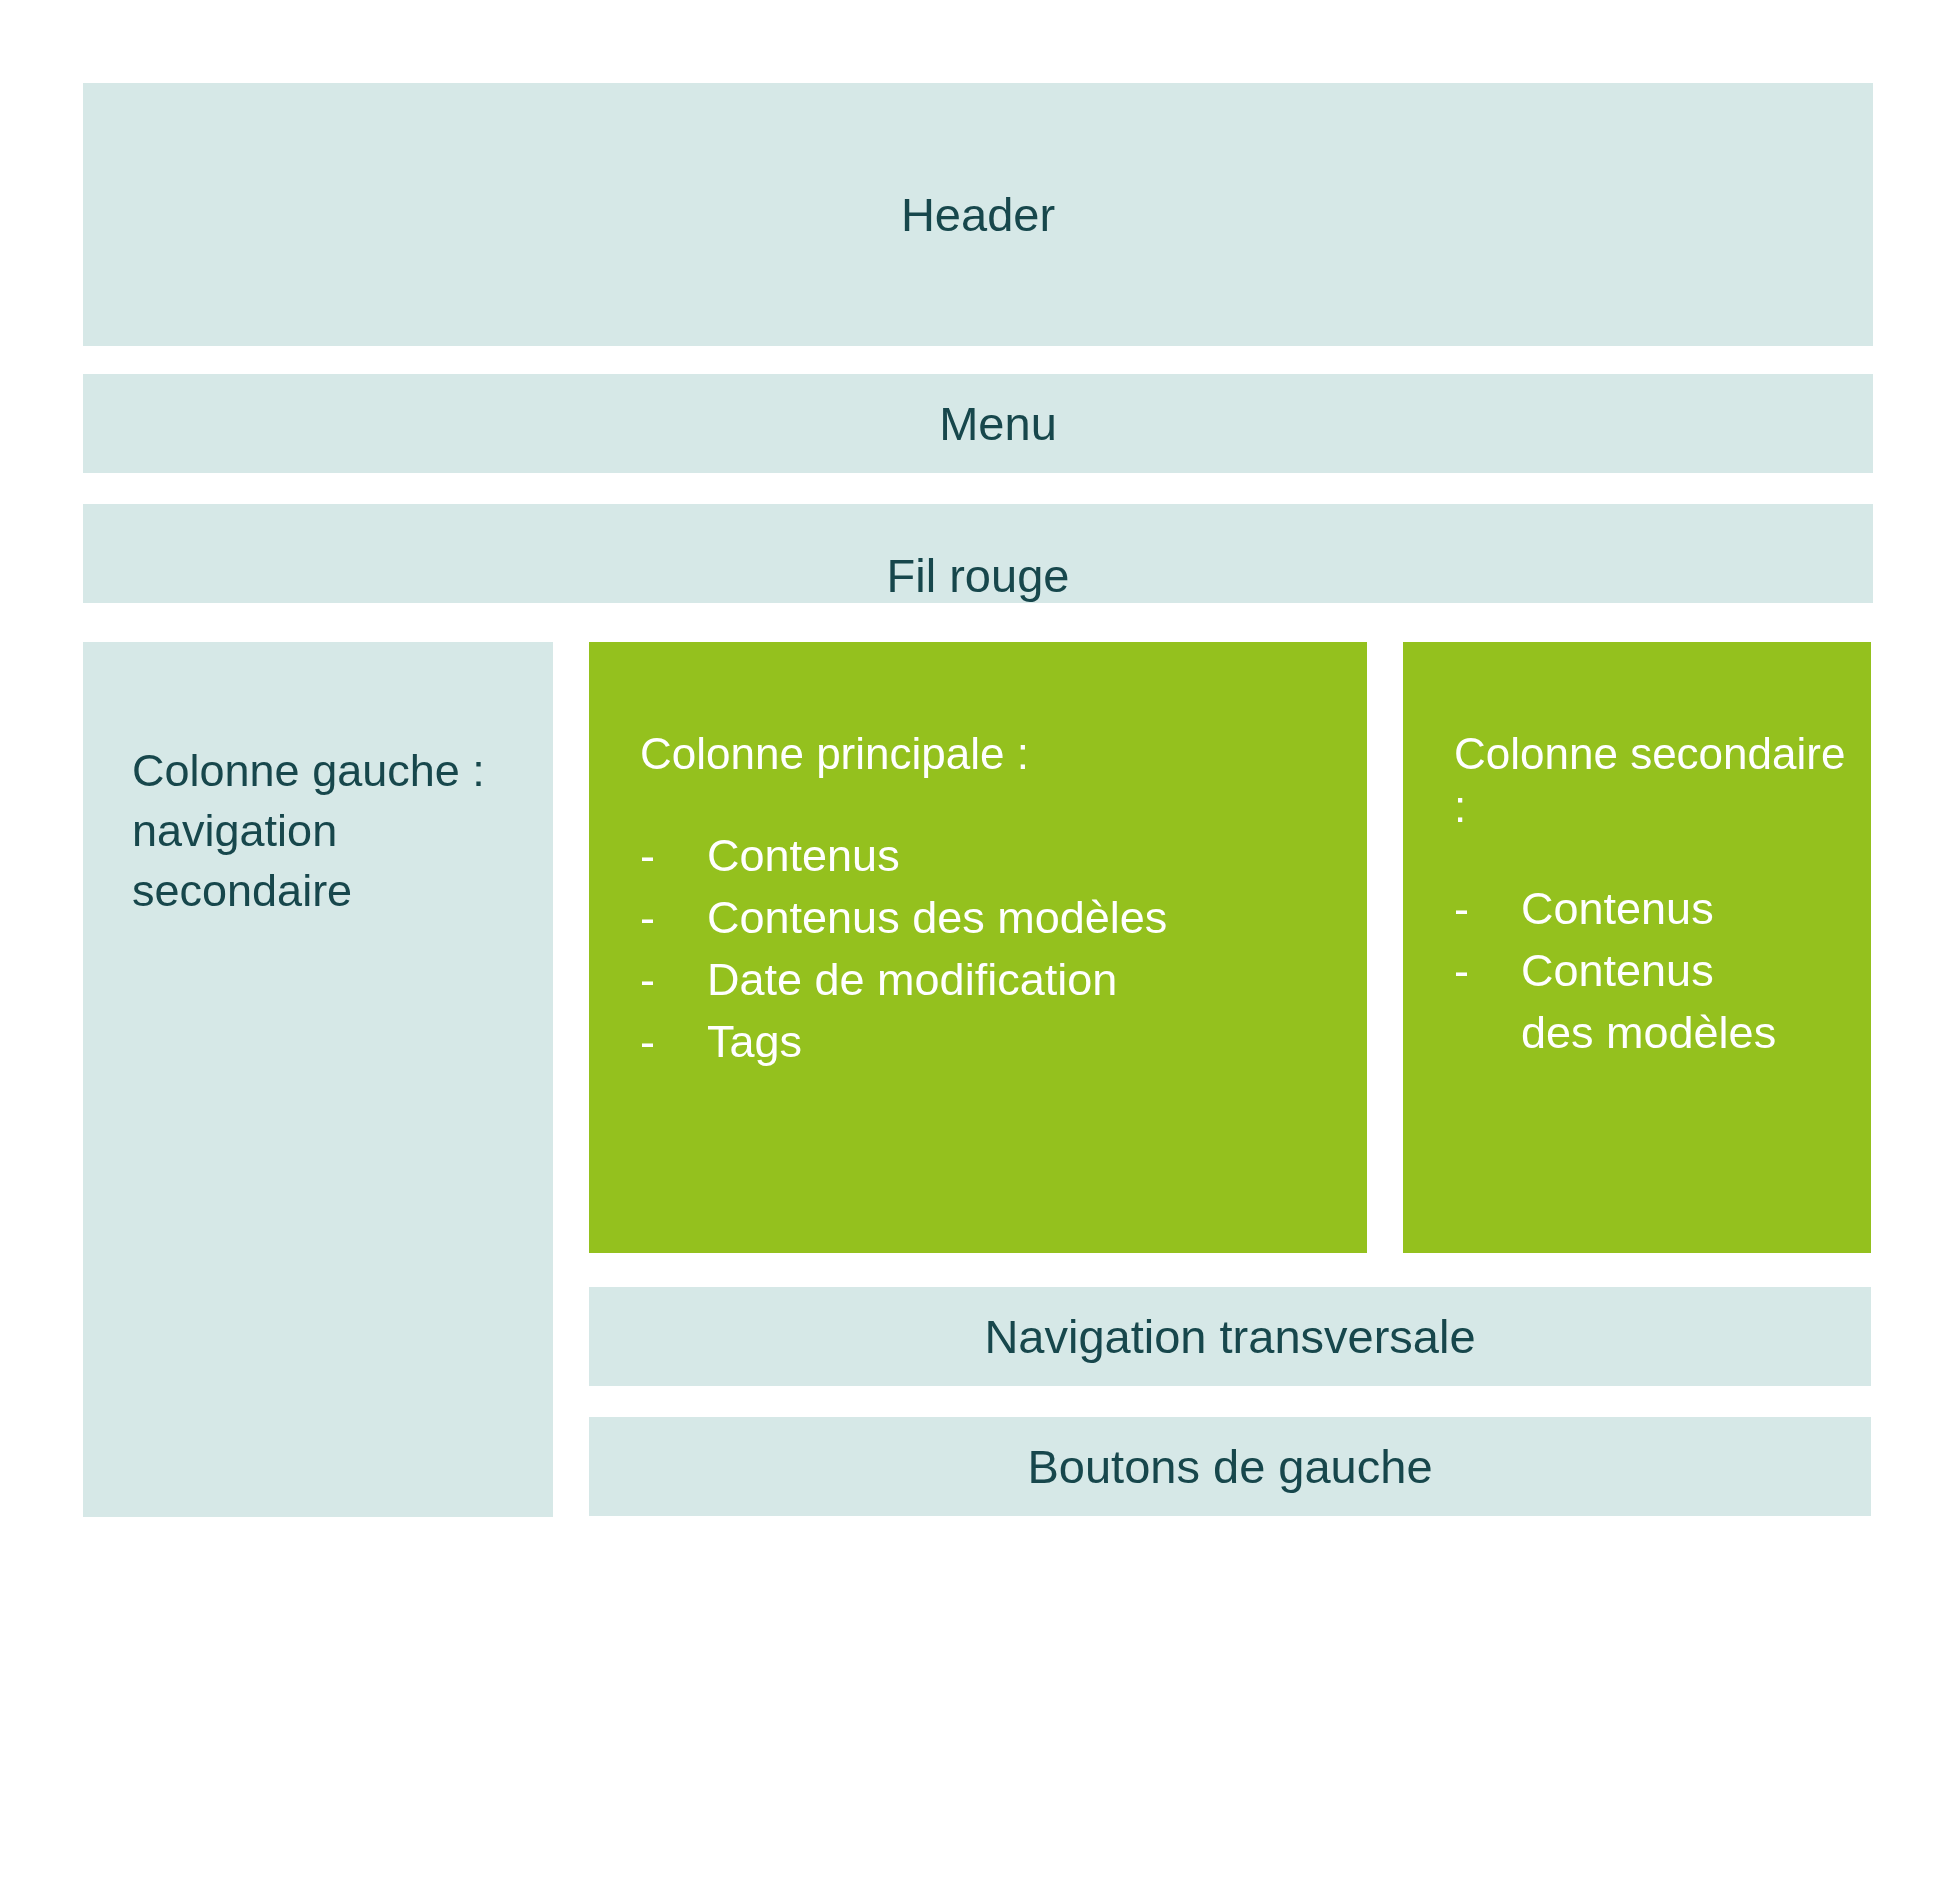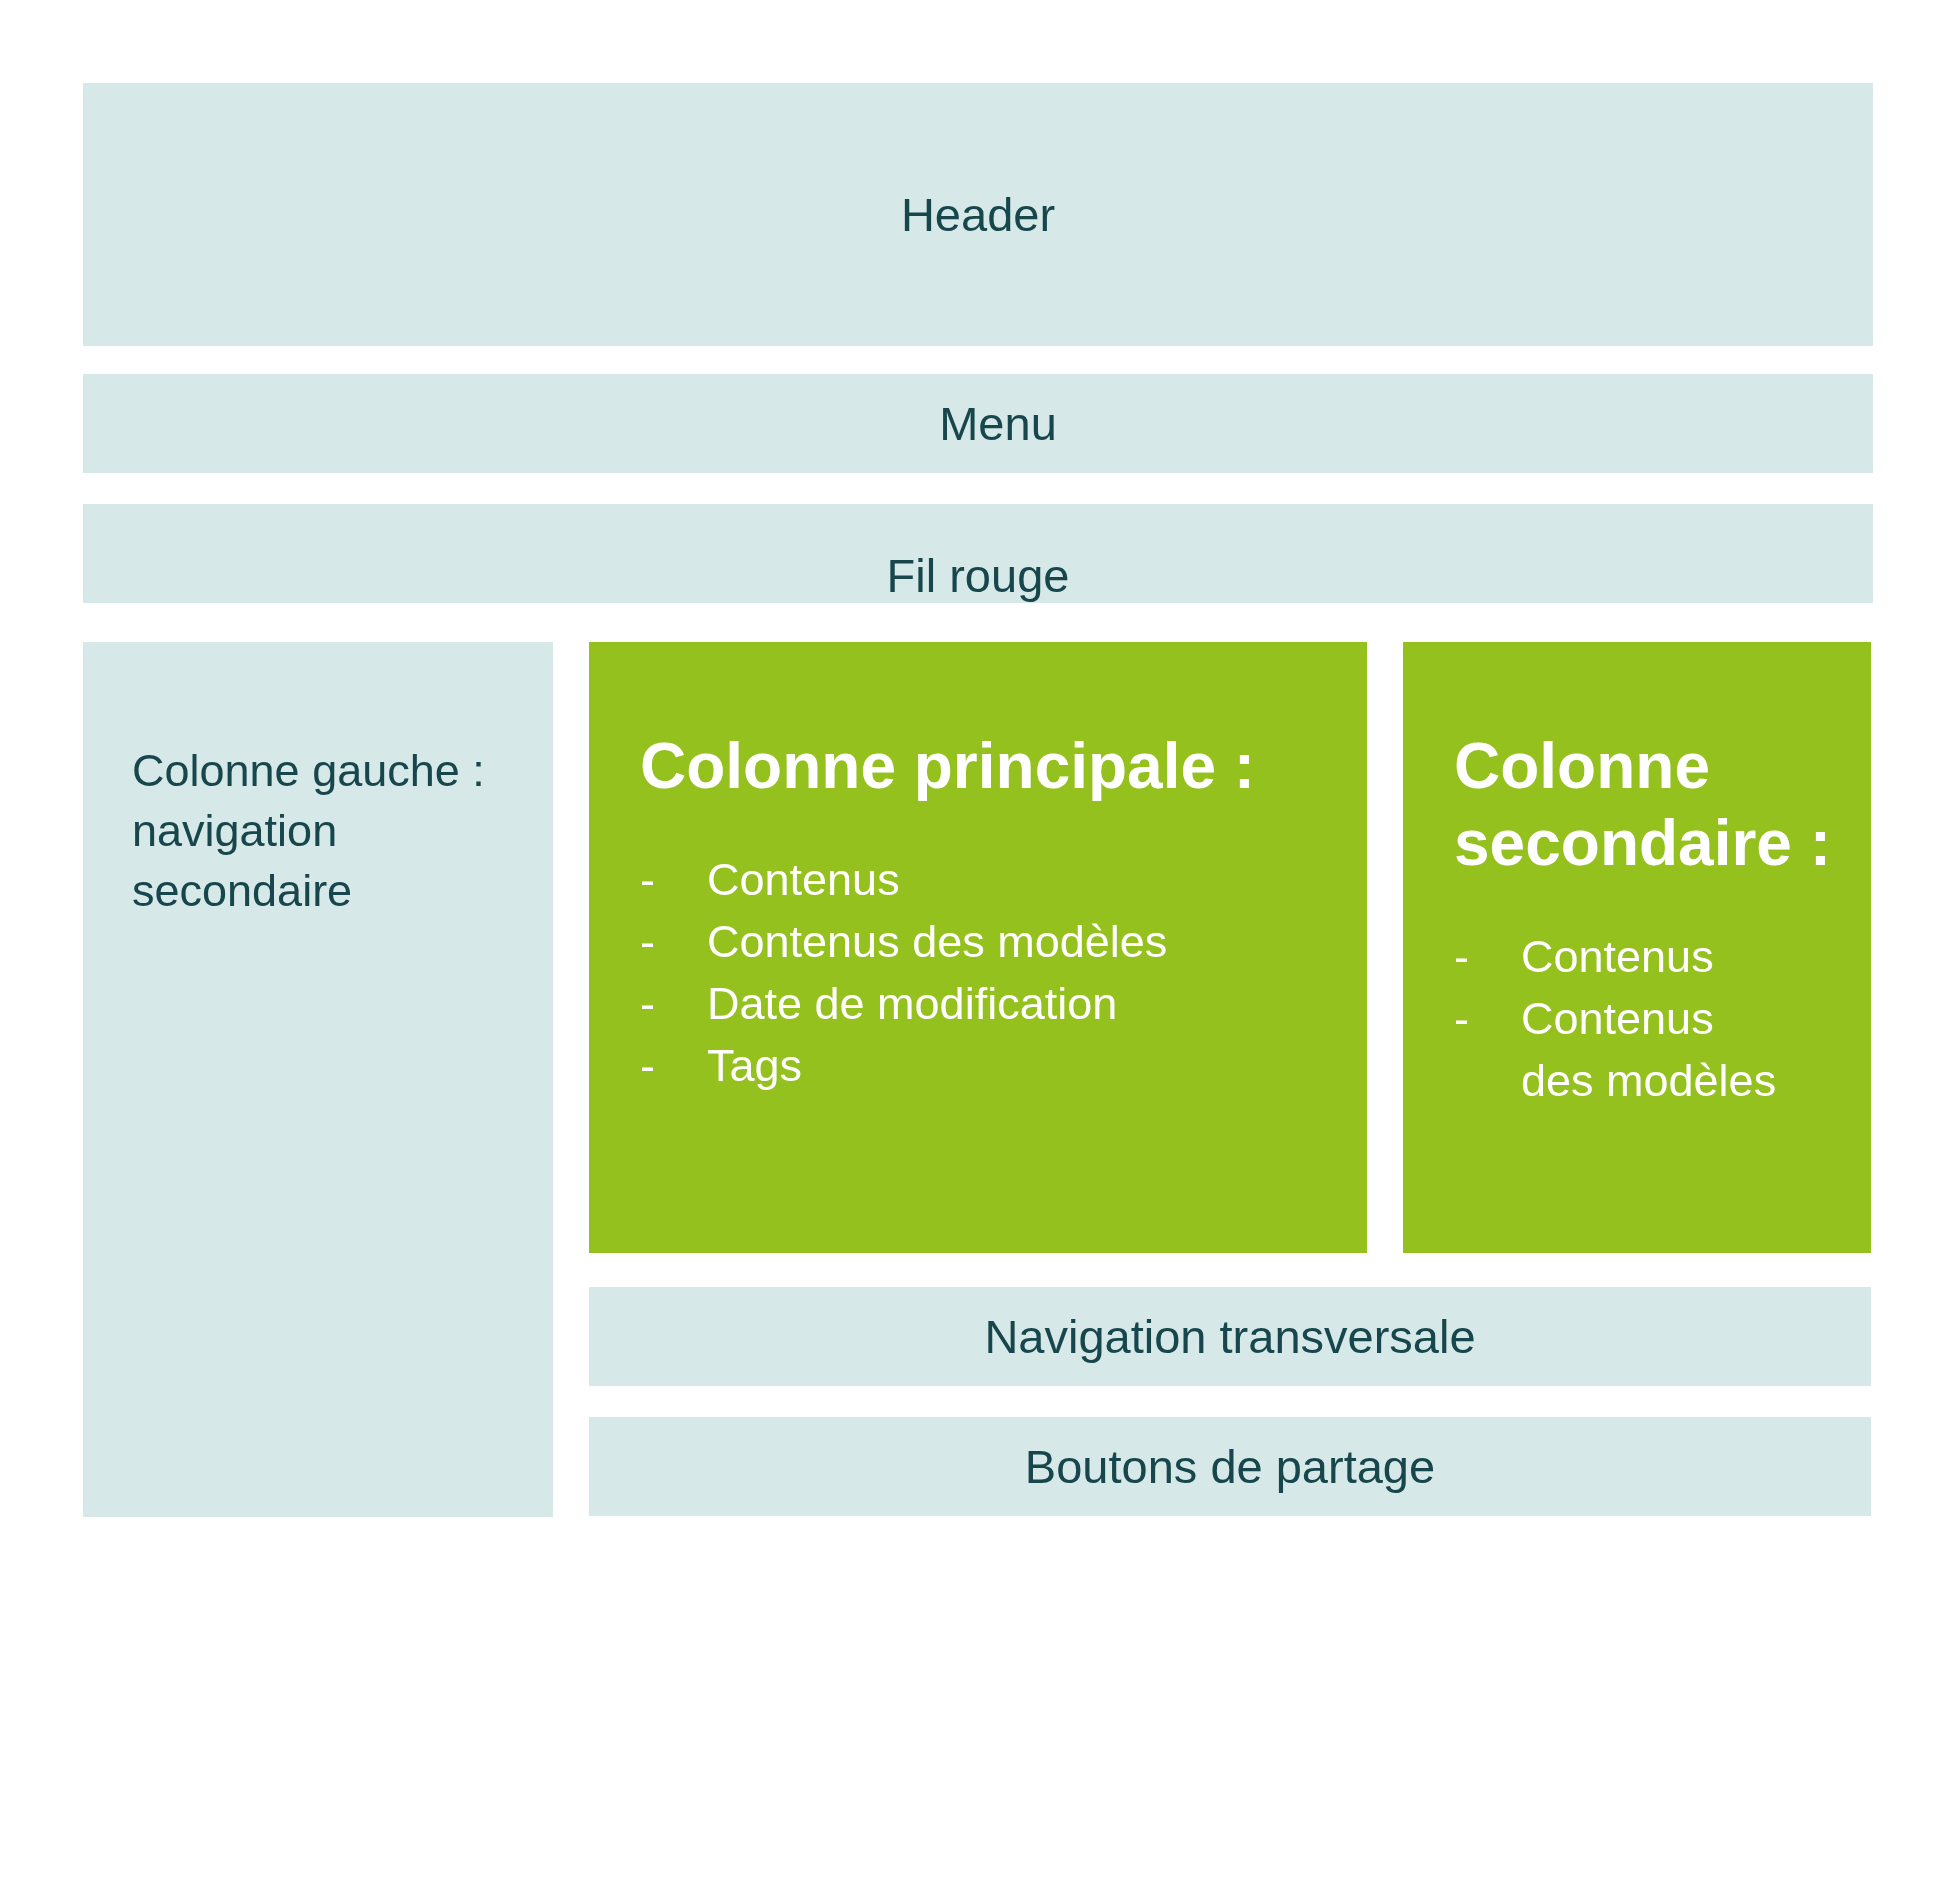--- a/index.html
+++ b/index.html
@@ -49,23 +49,23 @@
   .transnav-box  { left: 589px; top: 1287px; width: 1282px; height: 99px; }
   .share-box     { left: 589px; top: 1417px; width: 1282px; height: 99px; }
   .footer-box    { left: 83px;  top: 1543px; width: 1790px; height: 263px; }
 
   .leftcol-label {
     font-size: 45px;
     line-height: 60px;
     color: #17474c;
   }
   .col-title {
-    font-size: 64px;
+    font-size: 44px;
     line-height: 1.2;
-    font-weight: bold;
+    font-weight: normal;
     color: #ffffff;
     margin: 0;
   }
   .col-list {
     list-style: none;
     margin: 44px 0 0 0;
     padding: 0;
     font-size: 45px;
     line-height: 62px;
     color: #ffffff;
@@ -138,18 +138,18 @@
 des modèles</span>
         </li>
       </ul>
   </div>
 
   <div class="box panel center-label transnav-box">
     <span class="panel-label">Navigation transversale</span>
   </div>
 
   <div class="box panel center-label share-box">
-    <span class="panel-label">Boutons de partage</span>
+    <span class="panel-label">Boutons de gauche</span>
   </div>
 
 
 </div>
 
 
 </body></html>

